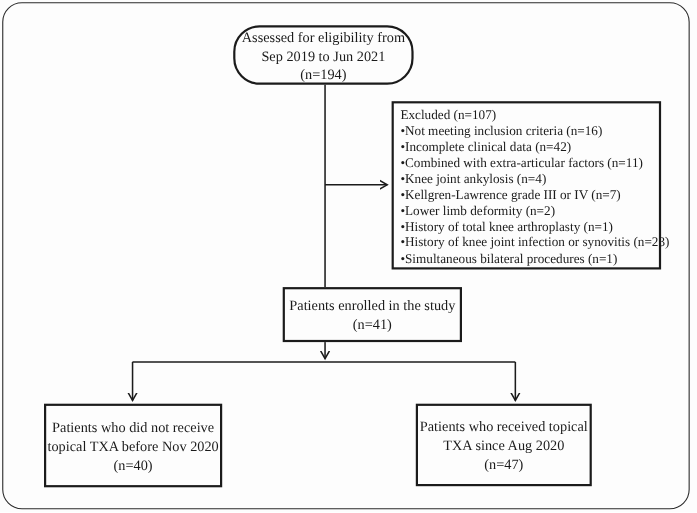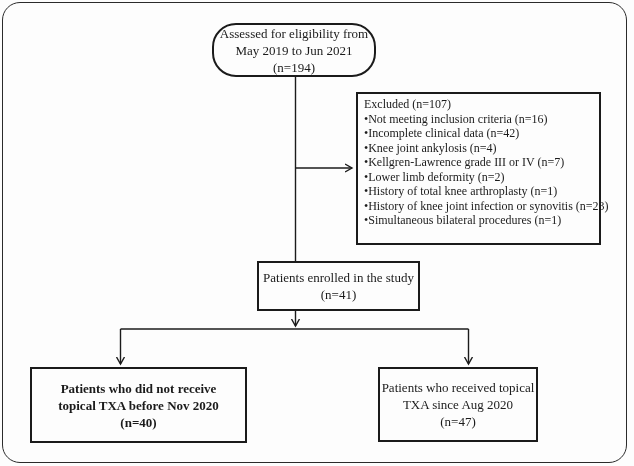--- a/index.html
+++ b/index.html
@@ -44,21 +44,21 @@
     justify-content: center;
     text-align: center;
     font-size: 13px;
     line-height: 17px;
   }
   .box-assessed   { left: 212px; top: 23px;  width: 164px; height: 54px; border-radius: 24px; }
   .box-excluded   { left: 356px; top: 92px;  width: 245px; height: 153px;
                     padding: 3px 18px 0 6px; font-size: 12px; line-height: 14.5px;
                     text-align: left; }
   .box-enrolled   { left: 213px; top: 261px; width: 163px; height: 50px; margin-left: 44px; }
-  .box-no-txa     { left: 30px;  top: 367px; width: 217px; height: 76px; font-weight: bold; }
+  .box-no-txa     { left: 40px;  top: 367px; width: 162px; height: 76px; }
   .box-txa        { left: 378px; top: 367px; width: 160px; height: 75px; }
   .excluded-line { white-space: nowrap; }
 </style>
 </head>
 <body>
 
 <div class="canvas">
 
   <div class="frame"></div>
 
@@ -73,28 +73,29 @@
       <path d="M295.5,168 L352,168" marker-end="url(#arrow)"></path>
       <path d="M295.5,311 L295.5,326" marker-end="url(#arrow)"></path>
       <path d="M120.5,329 L468.5,329"></path>
       <path d="M120.5,329 L120.5,364" marker-end="url(#arrow)"></path>
       <path d="M468.5,329 L468.5,364" marker-end="url(#arrow)"></path>
     </g>
   </svg>
 
   <div class="box centered box-assessed">
     <div>Assessed for eligibility from</div>
-    <div>May 2019 to Jun 2021</div>
+    <div>Sep 2019 to Jun 2021</div>
     <div>(n=194)</div>
   </div>
 
   <div class="box box-excluded">
     <div class="excluded-line">Excluded (n=107)</div>
     <div class="excluded-line">•Not meeting inclusion criteria (n=16)</div>
     <div class="excluded-line">•Incomplete clinical data (n=42)</div>
+    <div class="excluded-line">•Combined with extra-articular factors (n=11)</div>
     <div class="excluded-line">•Knee joint ankylosis (n=4)</div>
     <div class="excluded-line">•Kellgren-Lawrence grade III or IV (n=7)</div>
     <div class="excluded-line">•Lower limb deformity (n=2)</div>
     <div class="excluded-line">•History of total knee arthroplasty (n=1)</div>
     <div class="excluded-line">•History of knee joint infection or synovitis (n=23)</div>
     <div class="excluded-line">•Simultaneous bilateral procedures (n=1)</div>
   </div>
 
   <div class="box centered box-enrolled">
     <div>Patients enrolled in the study</div>

